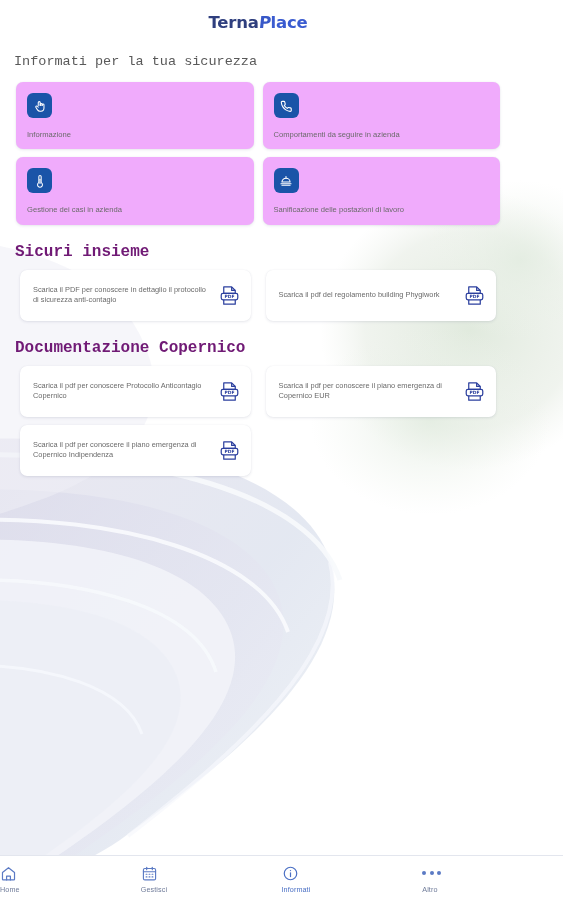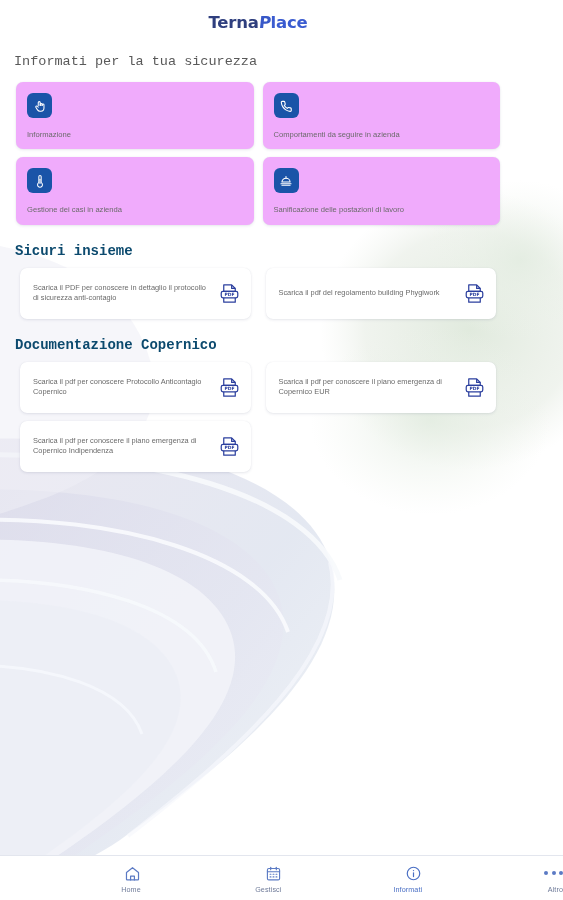--- a/index.html
+++ b/index.html
@@ -65,22 +65,22 @@
     color: #595959;
     font-size: 13.5px;
     font-weight: 400;
     padding: 0 14px;
     margin-top: 10px;
     margin-bottom: 13px;
     font-family: Liberation Mono, monospace;
   }
   .section-title.bold {
     font-weight: 700;
-    color: #0c4a6e;
-    font-size: 14px;
+    color: #701a75;
+    font-size: 16px;
     margin-top: 18px;
     margin-bottom: 9px;
     padding-left: 15px;
   }
 
   
   #topic-grid {
     display: grid;
     grid-template-columns: 1fr 1fr;
     gap: 8px 9px;
@@ -147,21 +147,21 @@
     height: 45px;
     background: #ffffff;
     border-top: 1px solid #e3e6ee;
     display: flex;
     z-index: 3;
   }
   .nav-item {
     flex: 1;
     display: flex;
     flex-direction: column;
-    align-items: flex-end;
+    align-items: flex-start;
     justify-content: center;
     gap: 3px;
     cursor: pointer;
     padding-top: 2px;
   }
   .nav-icon { height: 17px; display: flex; align-items: center; }
   .nav-icon svg { display: block; }
   .nav-label {
     font-size: 7.2px;
     color: #6f7b99;

